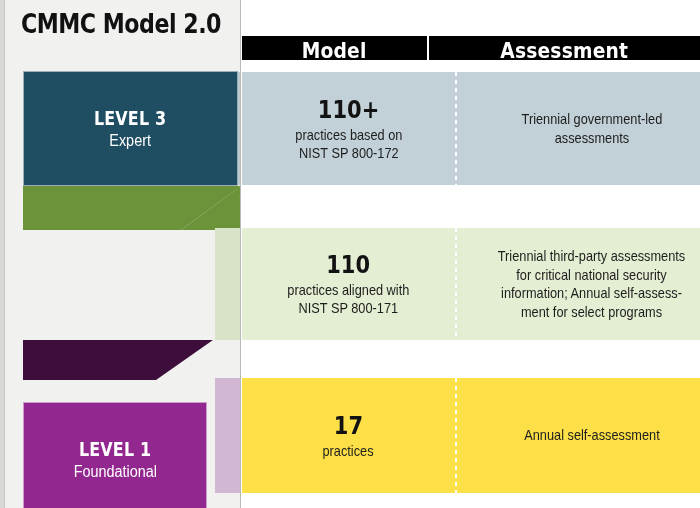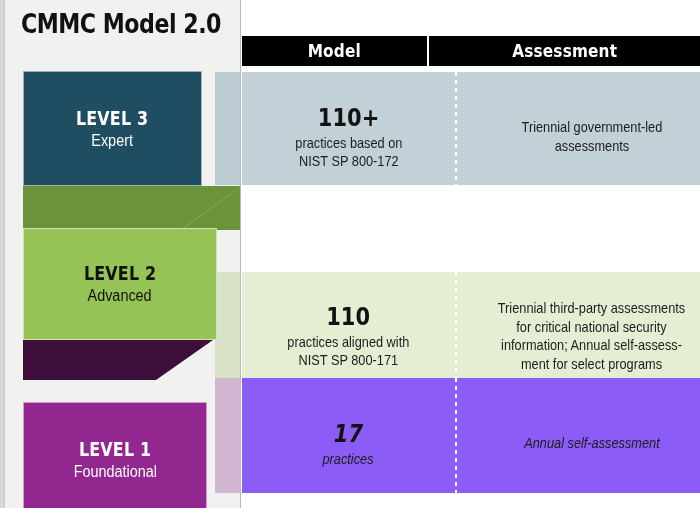--- a/index.html
+++ b/index.html
@@ -64,26 +64,26 @@
     color: #111111;
     transform: scaleX(0.82);
     transform-origin: left center;
     white-space: nowrap;
   }
 
   
   .hdr {
     position: absolute;
     top: 36px;
-    height: 30px;
+    height: 24px;
     background: #000000;
     color: #ffffff;
     font-family: "DejaVu Sans", sans-serif;
     font-weight: bold;
-    font-size: 18px;
+    font-size: 22px;
     line-height: 30px;
     text-align: center;
     letter-spacing: 0.2px;
   }
   .hdr span { display: inline-block; transform: scaleX(0.85); }
   .hdr-model { left: 242px; width: 185px; }
   .hdr-assessment { left: 429px; width: 271px; text-decoration: underline; }
 
   
   .band {
@@ -113,21 +113,21 @@
     height: 100%;
     background: repeating-linear-gradient(
       to bottom,
       #ffffff 0px, #ffffff 4px,
       transparent 4px, transparent 8px);
   }
 
   
   .cell {
     position: absolute;
-    top: 8px;
+    top: 0;
     height: 100%;
     display: flex;
     flex-direction: column;
     align-items: center;
     justify-content: center;
     text-align: center;
   }
   .cell-model { left: 0px; width: 213px; }
   .cell-assess { left: 215px; width: 270px; }
 
@@ -216,65 +216,61 @@
 NIST SP 800-172</div>
       </div>
       <div class="col-divider"></div>
       <div class="cell cell-assess">
         <div class="assess-text">Triennial government-led
 assessments</div>
       </div>
     </div>
   </div>
 
-  <div class="level-box" style="left:23px; top:71px; width:179px; height:115px; background:#1f4e63; color:#ffffff;">
+  <div class="level-box" style="left:23px; top:71px; width:215px; height:115px; background:#1f4e63; color:#ffffff;">
     <div class="level-name">LEVEL 3</div>
     <div class="level-desc">Expert</div>
   </div>
 
   <div class="connector" style="top:186px;">
     <svg width="218" height="44" viewBox="0 0 218 44">
       <polygon points="0,0 218,0 158,44 0,44" fill="#6b943a"></polygon>
       <polygon points="158,44 218,0 218,44" fill="#6b943a"></polygon>
       <polygon points="0,0 218,0 155,44 0,44" fill="#6b943a"></polygon>
     </svg>
   </div>
 
-  <div class="band" style="top:228px; height:112px;margin-top:44px;">
+  <div class="band" style="top:228px; height:112px;">
     <div class="band-left" style="background:#d8e3c7;"></div>
     <div class="band-right" style="background:#e4eed3;">
       <div class="cell cell-model">
         <div class="big-num">110</div>
         <div class="sub-text">practices aligned with
 NIST SP 800-171</div>
       </div>
       <div class="col-divider"></div>
       <div class="cell cell-assess">
         <div class="assess-text">Triennial third-party assessments
 for critical national security
 information; Annual self-assess-
 ment for select programs</div>
       </div>
     </div>
   </div>
 
-  <div class="level-box" style="left:23px; top:228px; width:194px; height:112px; background:#96c356; color:#111111;">
-    <div class="level-name">LEVEL 2</div>
-    <div class="level-desc">Advanced</div>
-  </div>
 
   <div class="connector" style="top:340px;">
     <svg width="190" height="40" viewBox="0 0 190 40">
       <polygon points="0,0 190,0 133,40 0,40" fill="#3d0d3c"></polygon>
     </svg>
   </div>
 
   <div class="band" style="top:378px; height:115px;">
     <div class="band-left" style="background:#d2b7d3;"></div>
-    <div class="band-right" style="background:#8b5cf6;font-style:italic;">
+    <div class="band-right" style="background:#fde047;">
       <div class="cell cell-model">
         <div class="big-num">17</div>
         <div class="sub-text">practices</div>
       </div>
       <div class="col-divider"></div>
       <div class="cell cell-assess">
         <div class="assess-text">Annual self-assessment</div>
       </div>
     </div>
   </div>

